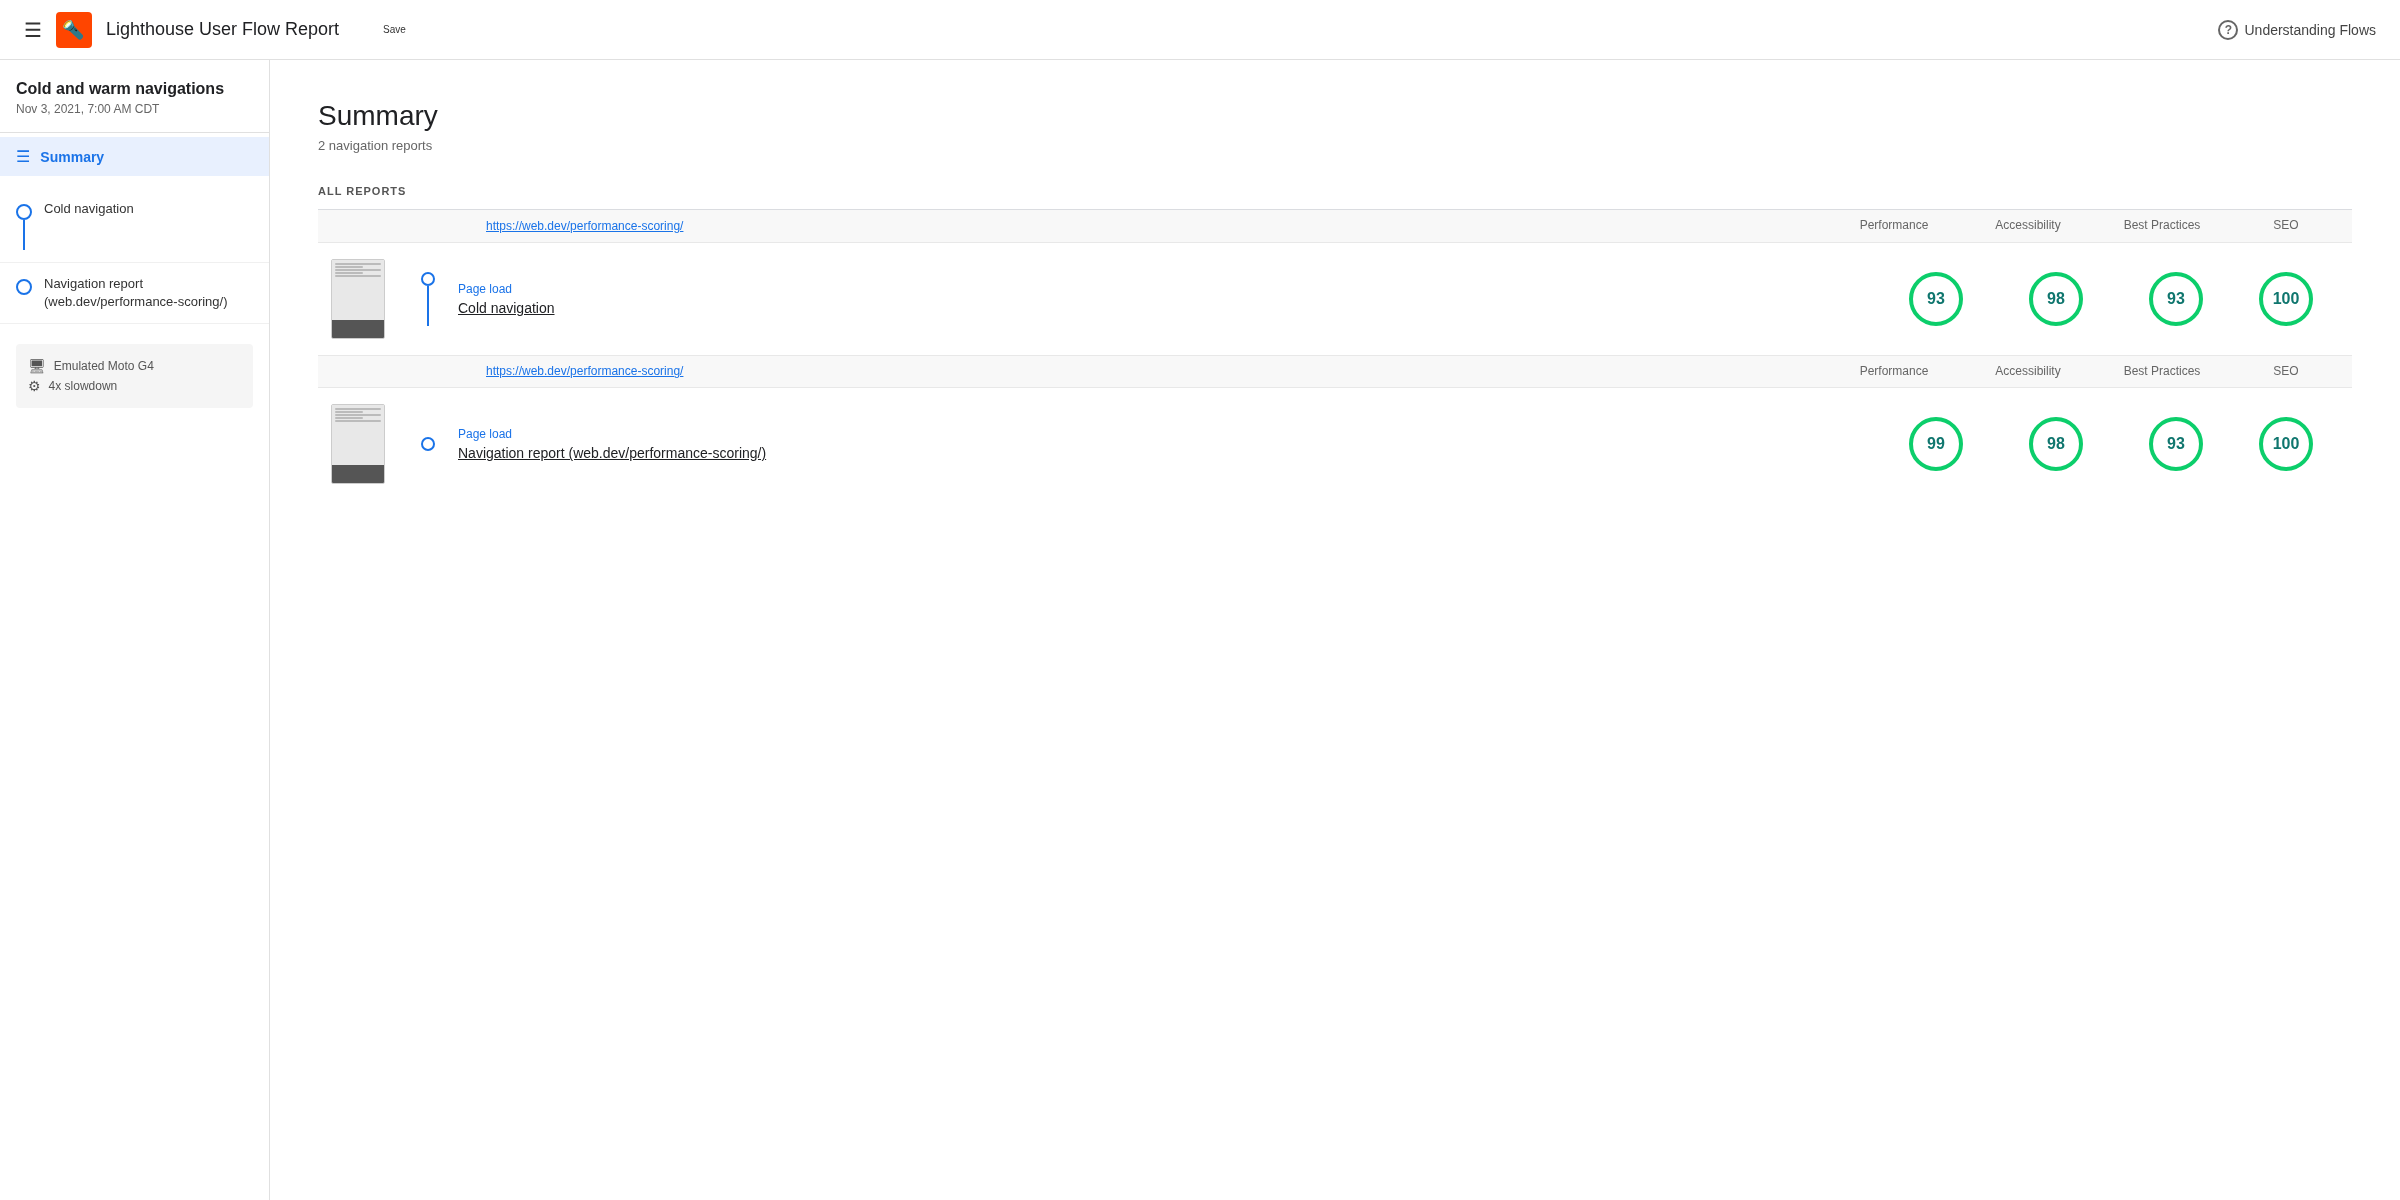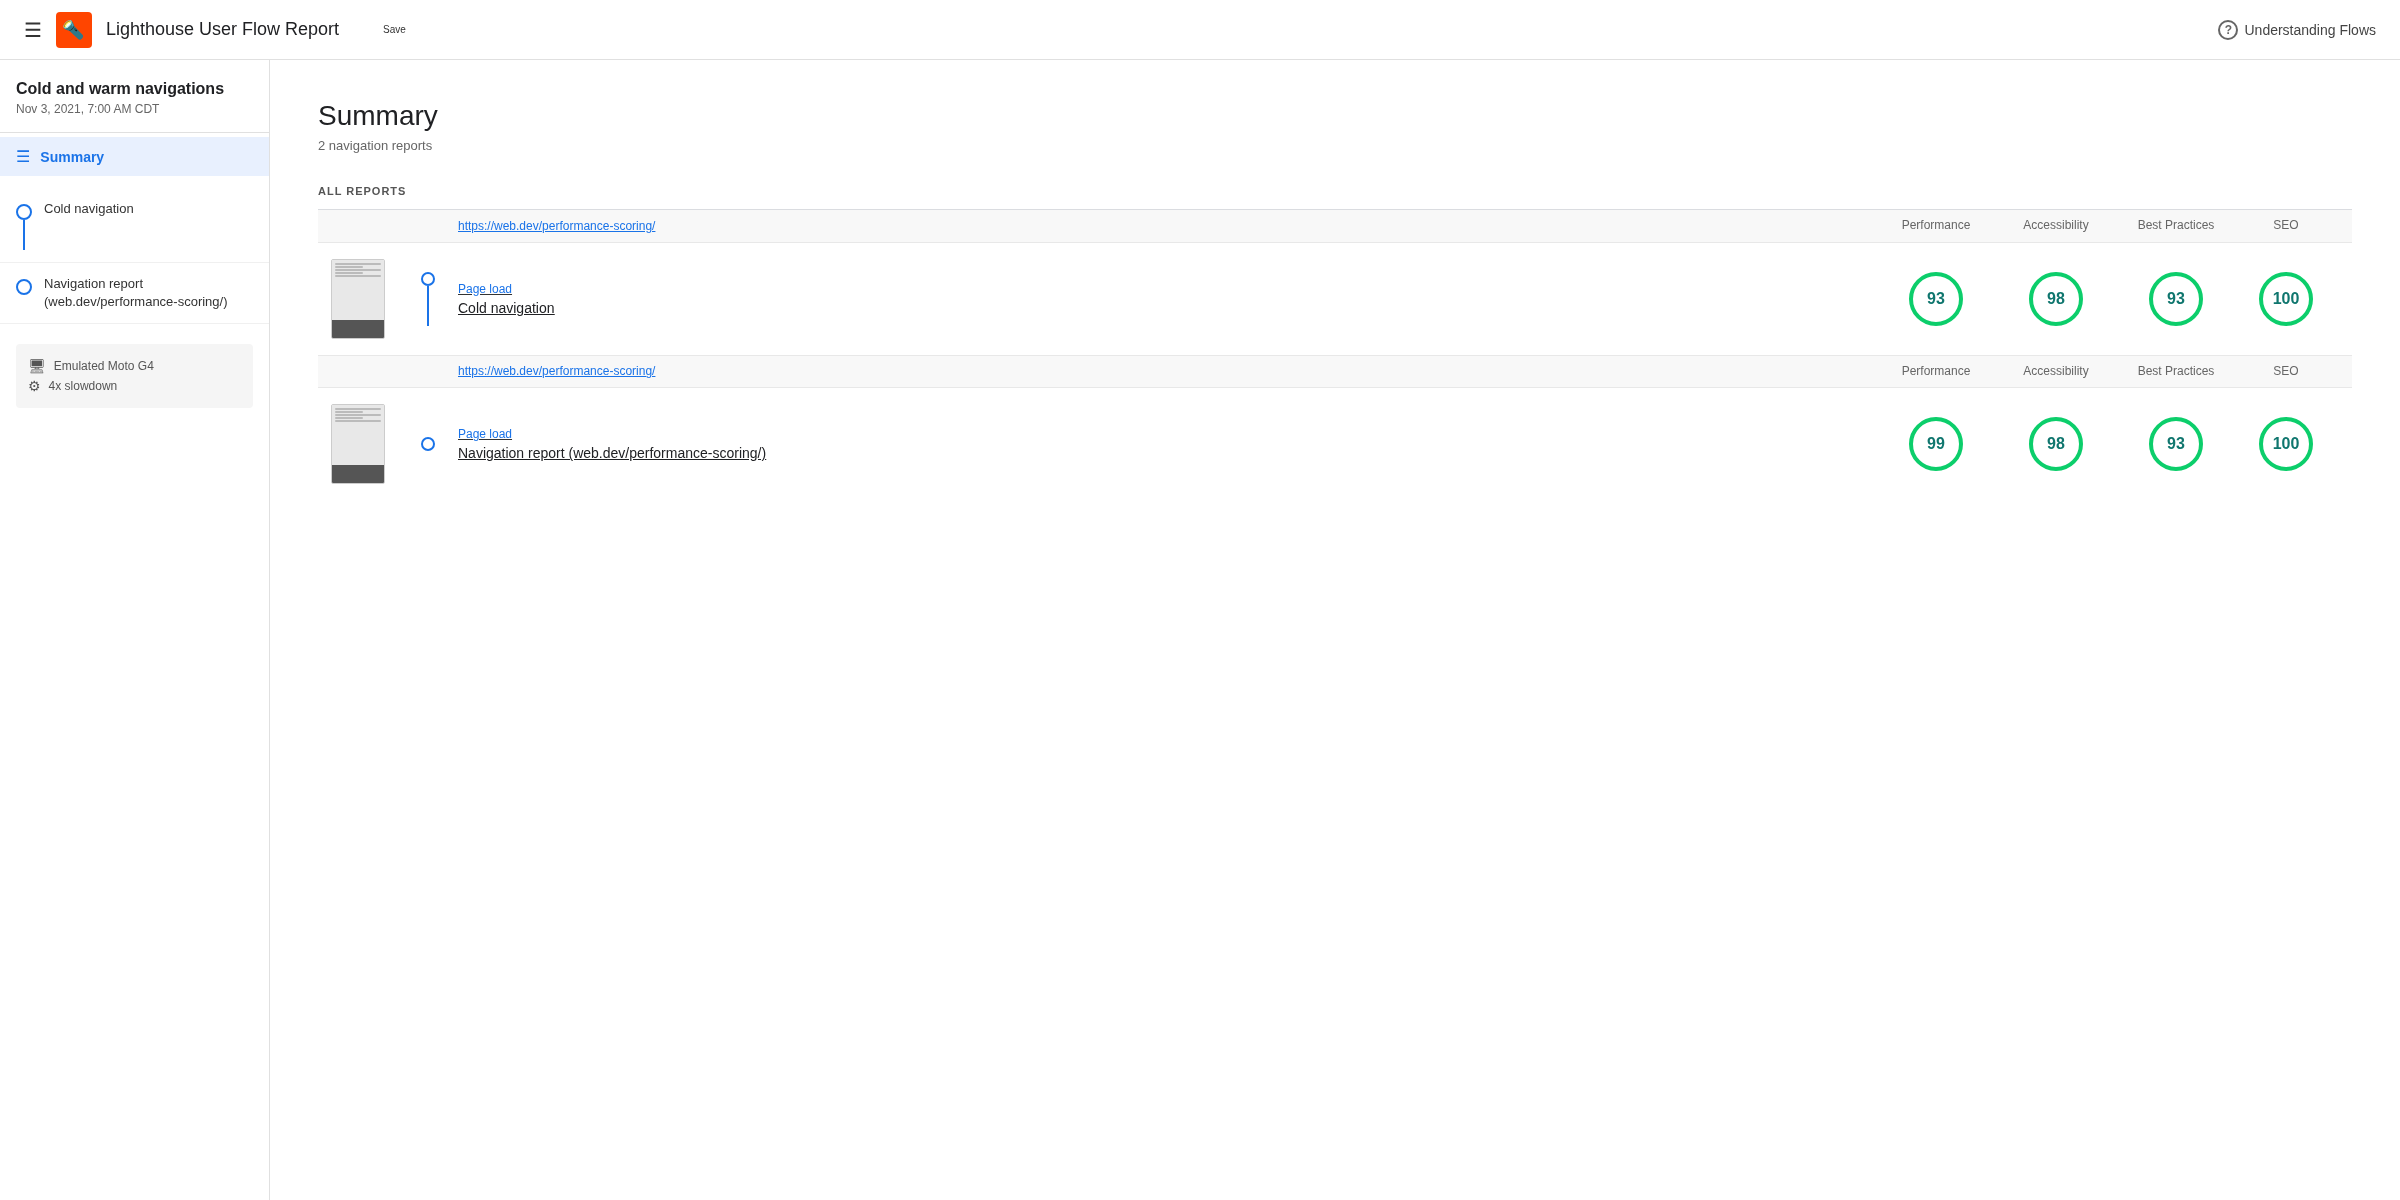--- a/index.html
+++ b/index.html
@@ -113,35 +113,35 @@
 
     .reports-container { border-top: 1px solid #dadce0; }
 
     .report-header-row {
       display: grid;
       grid-template-columns: 80px 60px 1fr 120px 120px 120px 100px;
       align-items: center;
       background: #f8f8f8;
       padding: 8px 16px 8px 0;
       border-bottom: 1px solid #e8e8e8;
-      font-size: 12px; color: #666;
+      font-size: 12px; color: #666; gap: 14px;
     }
     .report-header-url { grid-column: 3; }
     .report-header-url a { color: #1a73e8; text-decoration: underline; font-size: 12px; }
     .col-header { text-align: center; font-size: 12px; color: #666; line-height: 1.3; }
 
     .report-body-row {
       display: grid;
       grid-template-columns: 80px 60px 1fr 120px 120px 120px 100px;
       align-items: center;
       padding: 16px 16px 16px 0;
     }
     .thumbnail-cell { grid-column: 1; display: flex; justify-content: center; }
     .connector-cell { grid-column: 2; display: flex; justify-content: center; }
-    .info-cell { grid-column: 3; text-decoration: underline; }
+    .info-cell { grid-column: 3; }
 
     .page-load-label { color: #1a73e8; font-size: 12px; font-weight: 500; margin-bottom: 4px; }
     .nav-name { font-size: 14px; color: #202124; text-decoration: underline; cursor: pointer; }
 
     
     .score-circle {
       width: 54px; height: 54px;
       border-radius: 50%;
       border: 4px solid #0cce6b;
       display: flex; align-items: center; justify-content: center;

